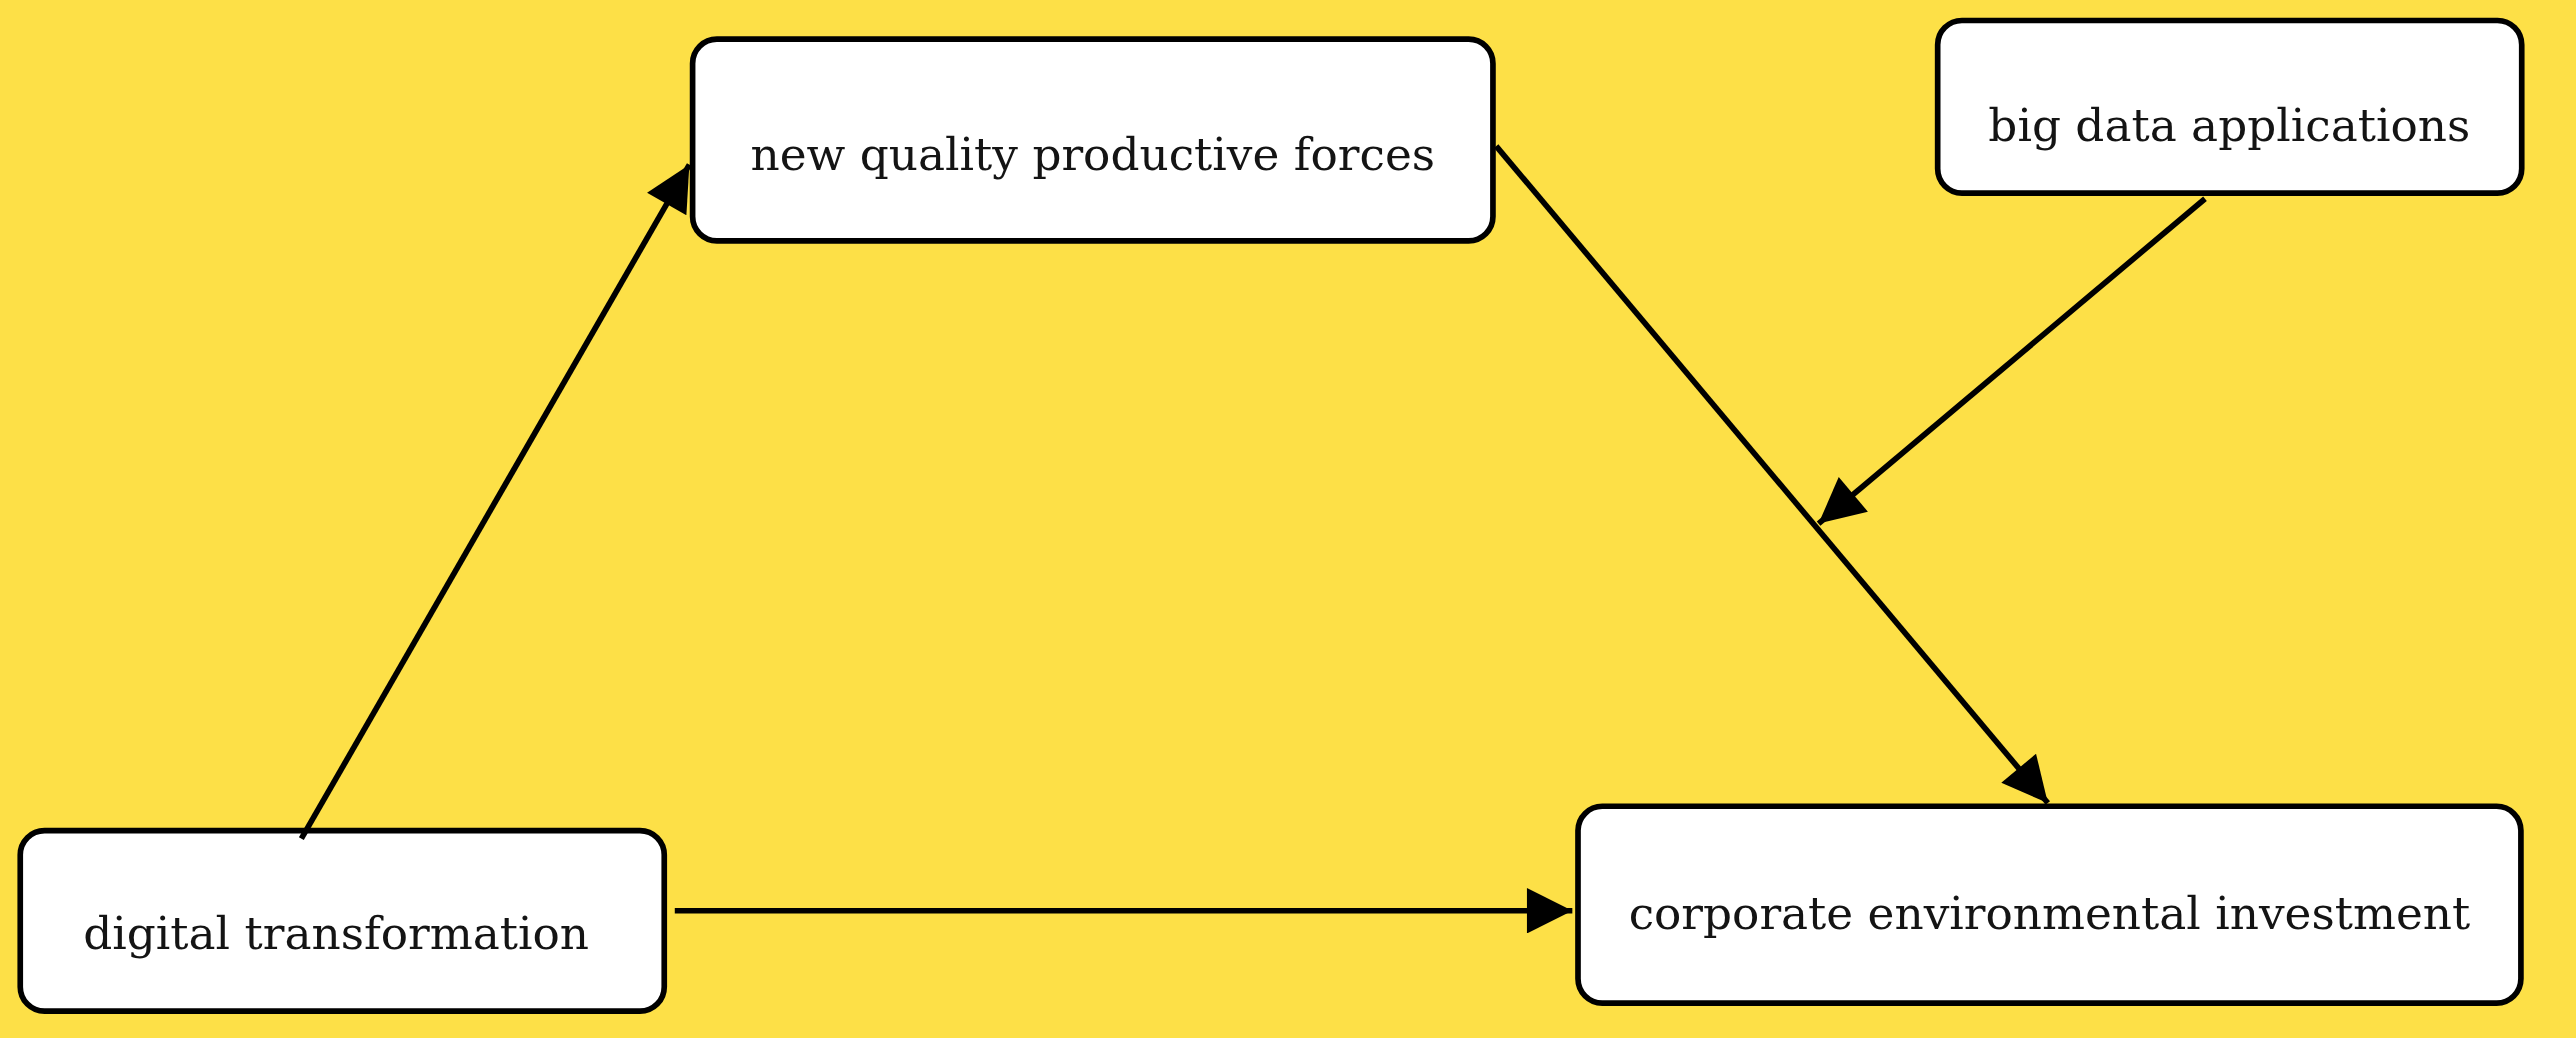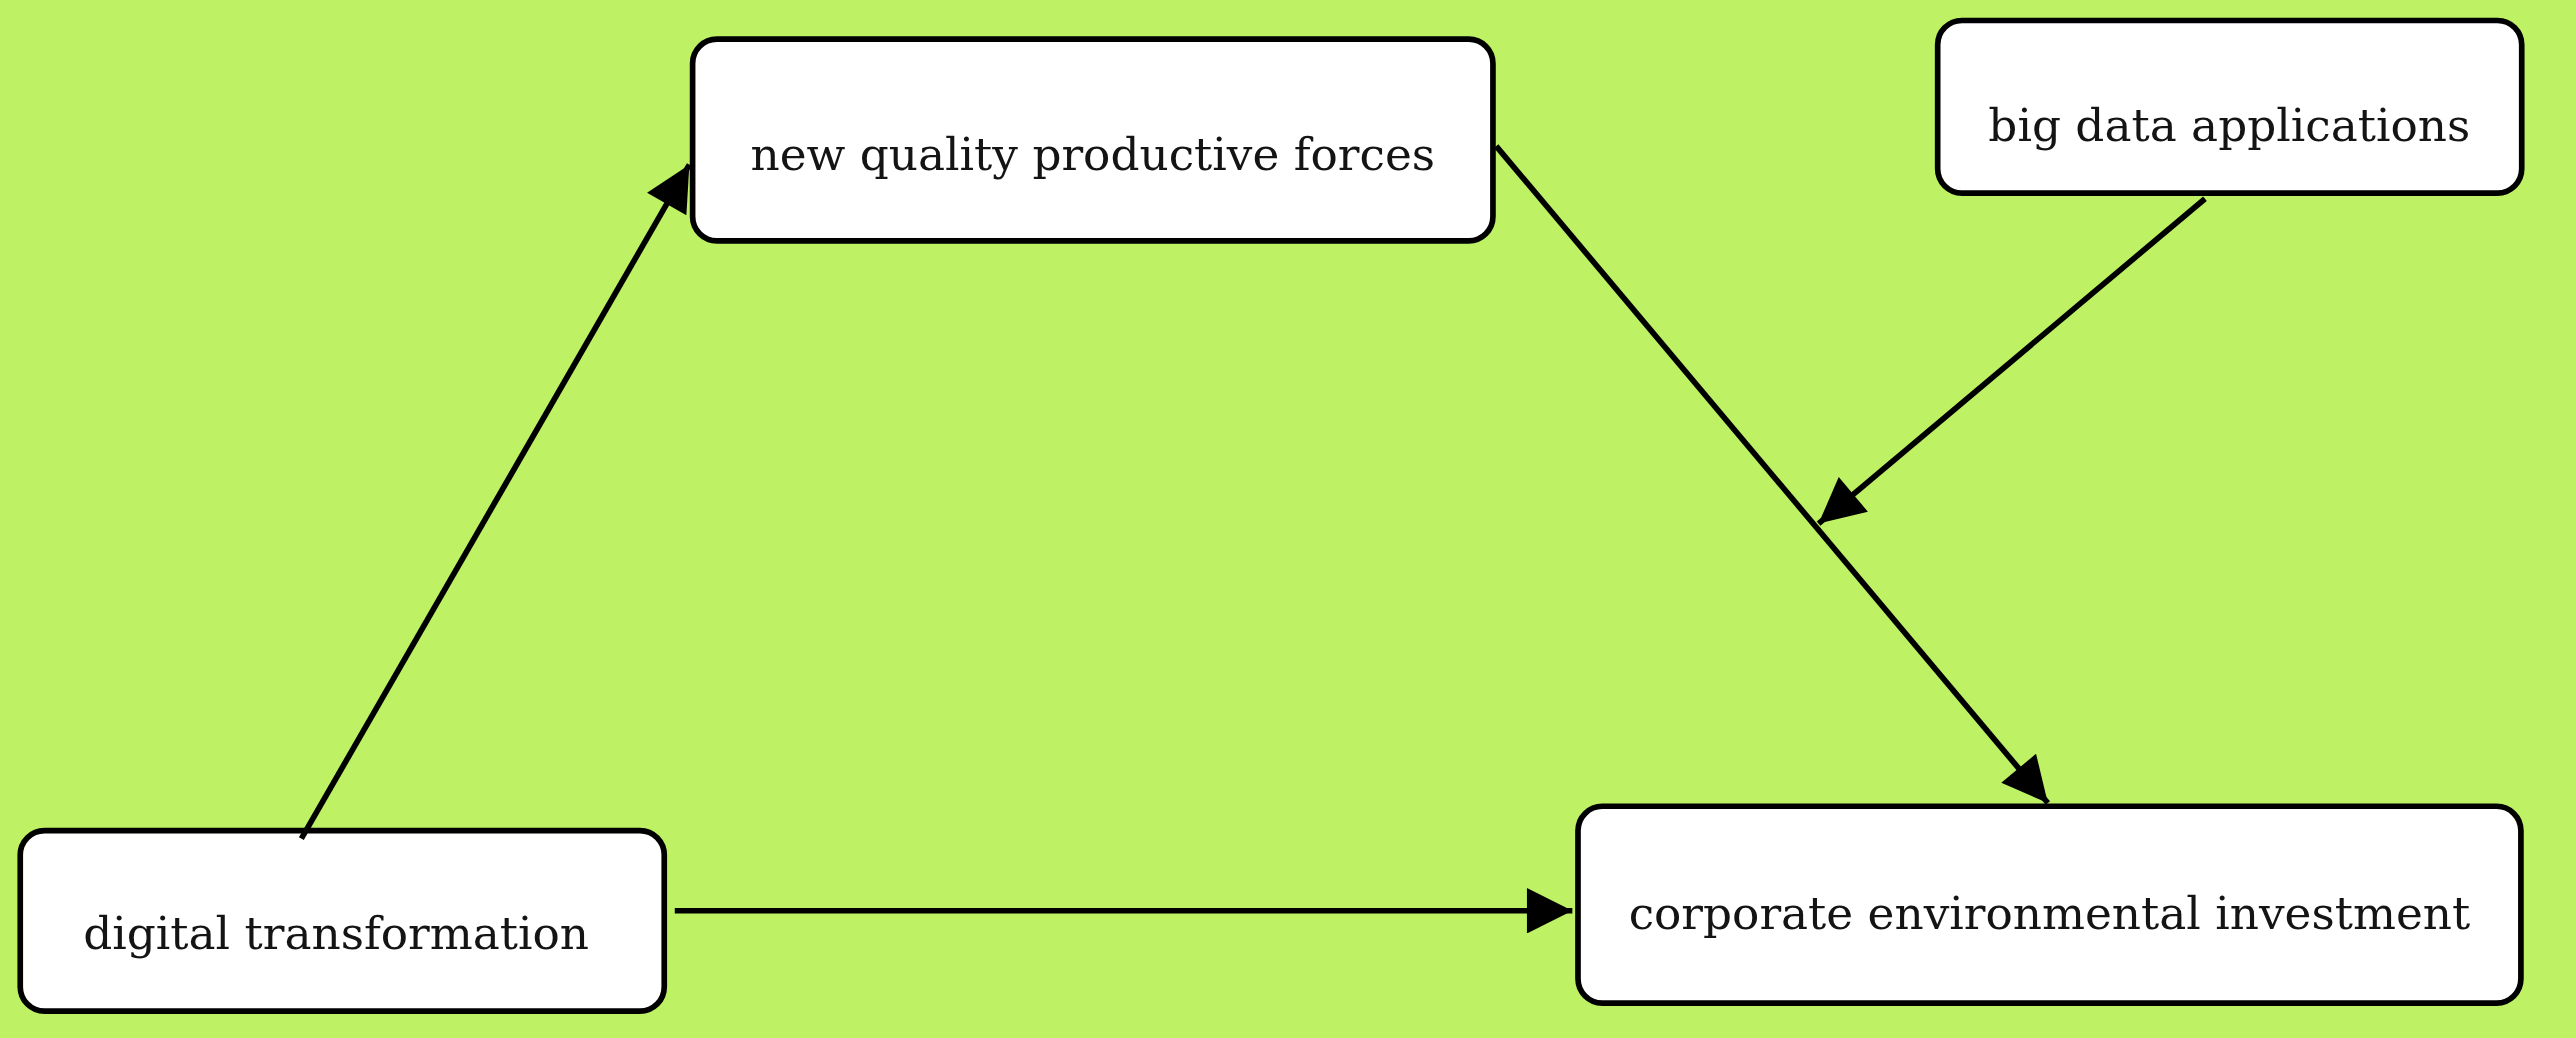--- a/index.html
+++ b/index.html
@@ -4,21 +4,21 @@
 <style>
   html, body {
     margin: 0;
     padding: 0;
     background: #ffffff;
   }
   .stage {
     position: relative;
     width: 2576px;
     height: 1039px;
-    background: #bef264;
+    background: #fde047;
     overflow: hidden;
   }
   svg {
     display: block;
   }
   .node-rect {
     fill: #ffffff;
     stroke: #000000;
     stroke-width: 7;
   }

